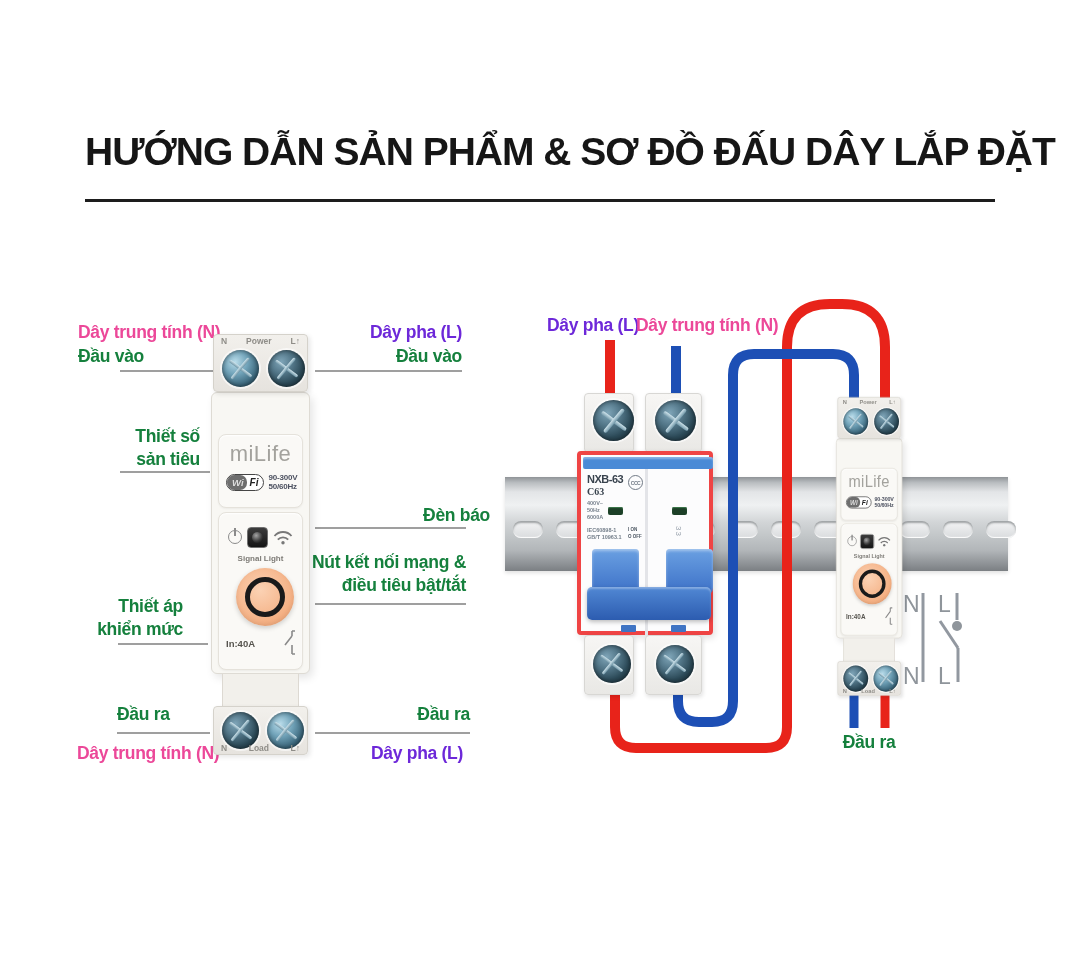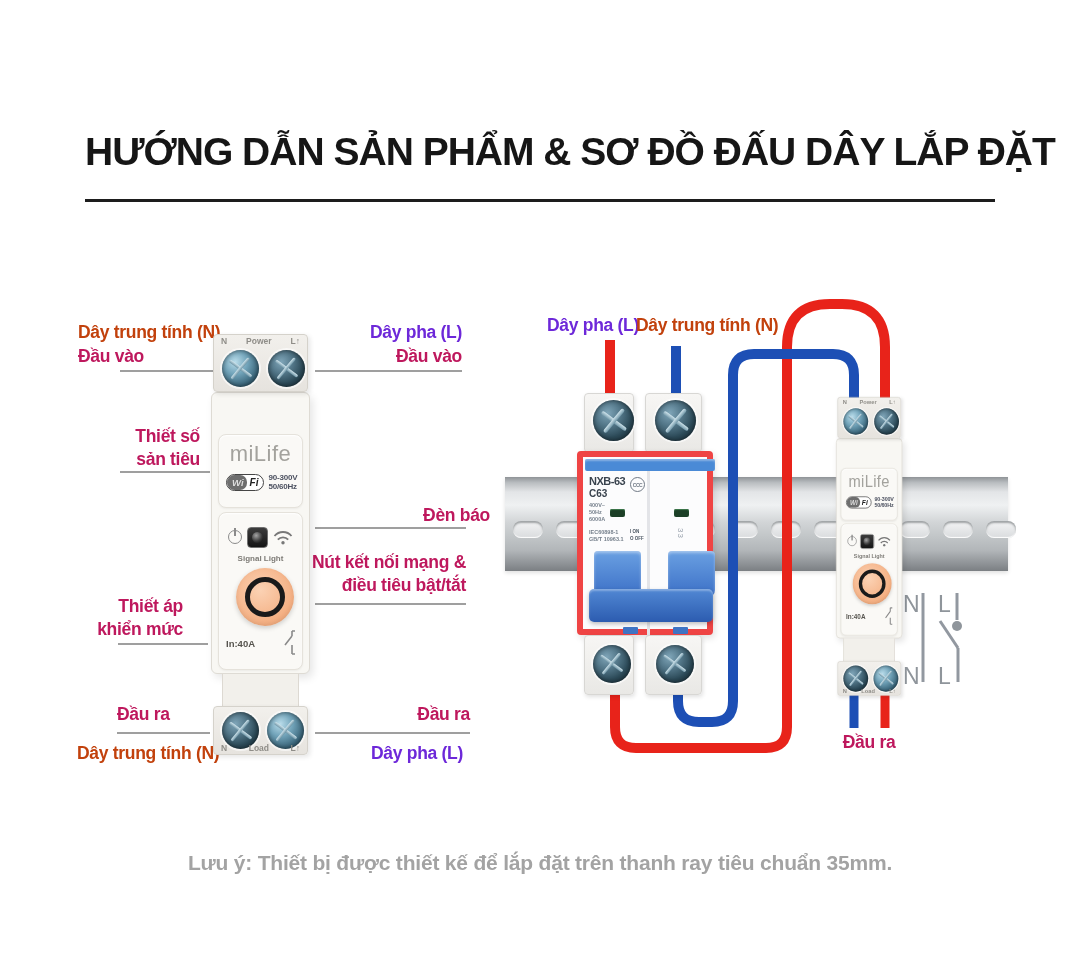--- a/index.html
+++ b/index.html
@@ -6,23 +6,23 @@
   .canvas{position:relative;width:1080px;height:960px;background:#ffffff;overflow:hidden;
           font-family:"Liberation Sans",sans-serif;}
   [data-name]{box-sizing:border-box;}
 
   
   .page-title{position:absolute;left:85px;top:130px;width:912px;font-size:39px;font-weight:bold;
               letter-spacing:-1px;color:#161616;white-space:nowrap;}
   .title-rule{position:absolute;left:85px;top:199px;width:910px;height:3px;background:#1d1d1d;}
 
   
-  .lbl{position:absolute;font-size:17.5px;font-weight:bold;letter-spacing:-0.3px;color:#be185d;
+  .lbl{position:absolute;font-size:17.5px;font-weight:bold;letter-spacing:-0.3px;color:#15803d;
        line-height:23px;white-space:nowrap;}
-  .lbl--blue{color:#c2410c;}
+  .lbl--blue{color:#ec4899;}
   .lbl--red{color:#6d28d9;}
   .lbl--r{text-align:right;}
   .cline{position:absolute;height:2px;background:#9f9f9f;}
 
   
   .note{position:absolute;left:0;right:0;top:851px;text-align:center;font-size:21px;font-weight:bold;
         letter-spacing:-0.2px;color:#a3a3a3;}
 
   
   .screw{position:absolute;border-radius:50%;
@@ -97,27 +97,27 @@
   
   .breaker{position:absolute;left:577px;top:393px;width:136px;height:302px;z-index:3;}
   .bk-term{position:absolute;height:60px;background:linear-gradient(#f7f6f4,#e9e8e5);
            border:1px solid #d8d7d4;border-radius:4px;box-shadow:1px 2px 4px rgba(0,0,0,.12);}
   .bk-term--tl{left:7px;top:0;width:50px;}
   .bk-term--tr{left:68px;top:0;width:57px;}
   .bk-term--bl{left:7px;top:242px;width:50px;}
   .bk-term--br{left:68px;top:242px;width:57px;}
   .bk-screw{width:41px;height:41px;}
   .bk-body{position:absolute;left:0;top:58px;width:136px;height:184px;background:#fcfcfd;
-           border:6px solid #ef4444;border-radius:4px;box-shadow:2px 3px 7px rgba(0,0,0,.12);}
+           border:4px solid #ef4444;border-radius:4px;box-shadow:2px 3px 7px rgba(0,0,0,.12);}
   .bk-stripe{position:absolute;left:2px;top:2px;width:130px;height:12px;background:#4a8ad6;
              border-radius:2px;box-shadow:inset 0 2px 2px rgba(255,255,255,.35);}
   .bk-divider{position:absolute;left:64px;top:14px;width:3px;height:166px;background:#e3e4e8;}
   .bk-model{position:absolute;left:6px;top:18px;font-size:11px;font-weight:bold;color:#39434e;
             letter-spacing:-0.5px;}
-  .bk-rating{position:absolute;left:6px;top:31px;font-size:10px;font-weight:bold;color:#39434e;}
+  .bk-rating{position:absolute;left:6px;top:31px;font-size:10px;font-weight:bold;color:#39434e;font-family:Liberation Serif, serif;}
   .bk-cert{position:absolute;left:47px;top:20px;width:15px;height:15px;border:1.2px solid #717a86;
            border-radius:50%;color:#717a86;font-size:5px;font-weight:bold;display:flex;
            align-items:center;justify-content:center;letter-spacing:-0.5px;}
   .bk-spec{position:absolute;left:6px;font-size:5.5px;line-height:7px;color:#76808c;font-weight:bold;}
   .bk-spec--a{top:45px;} .bk-spec--b{top:52px;} .bk-spec--c{top:59px;}
   .bk-spec--d{top:72px;} .bk-spec--e{top:79px;}
   .bk-onoff{position:absolute;left:47px;font-size:4.5px;color:#4a5561;font-weight:bold;line-height:6px;}
   .bk-onoff--on{top:72px;} .bk-onoff--off{top:79px;}
   .bk-win{position:absolute;top:52px;width:15px;height:8px;background:#1c3f27;border-radius:2px;
           box-shadow:inset 0 1px 1px #3f7a4d;}
@@ -355,15 +355,14 @@
     </div>
   </div>
 
   <div class="schem-letter" style="left:903px;top:591px;" data-name="schematic-n-top">N</div>
   <div class="schem-letter" style="left:938px;top:591px;" data-name="schematic-l-top">L</div>
   <div class="schem-letter" style="left:903px;top:663px;" data-name="schematic-n-bottom">N</div>
   <div class="schem-letter" style="left:938px;top:663px;" data-name="schematic-l-bottom">L</div>
 
   <div class="lbl out-label" data-name="diagram-output-label">Đầu ra</div>
 
-  <div class="note" data-name="footer-note">Lưu ý: Thiết bị được thiết kế để lắp đặt trên thanh ray tiêu chuẩn 35mm.</div>
 
 </div>
 
 </body></html>

